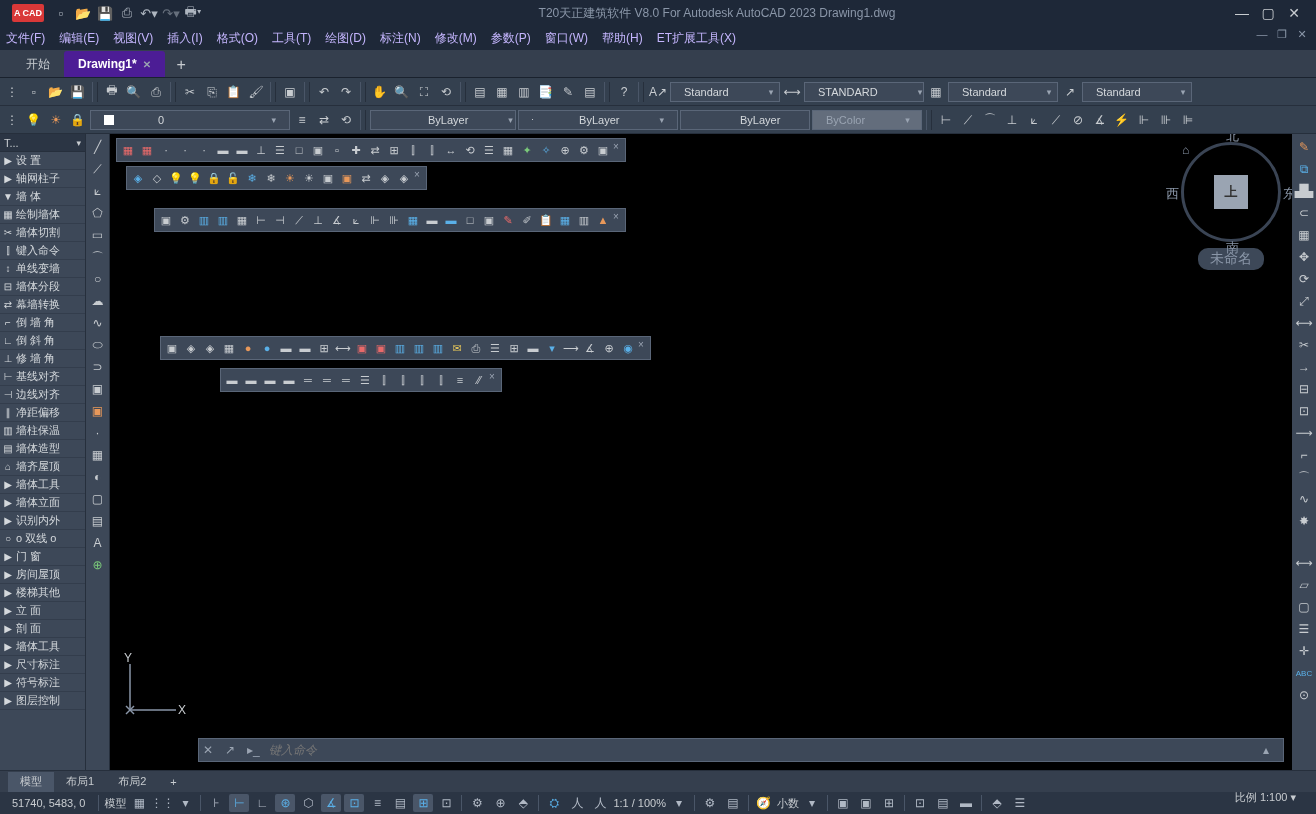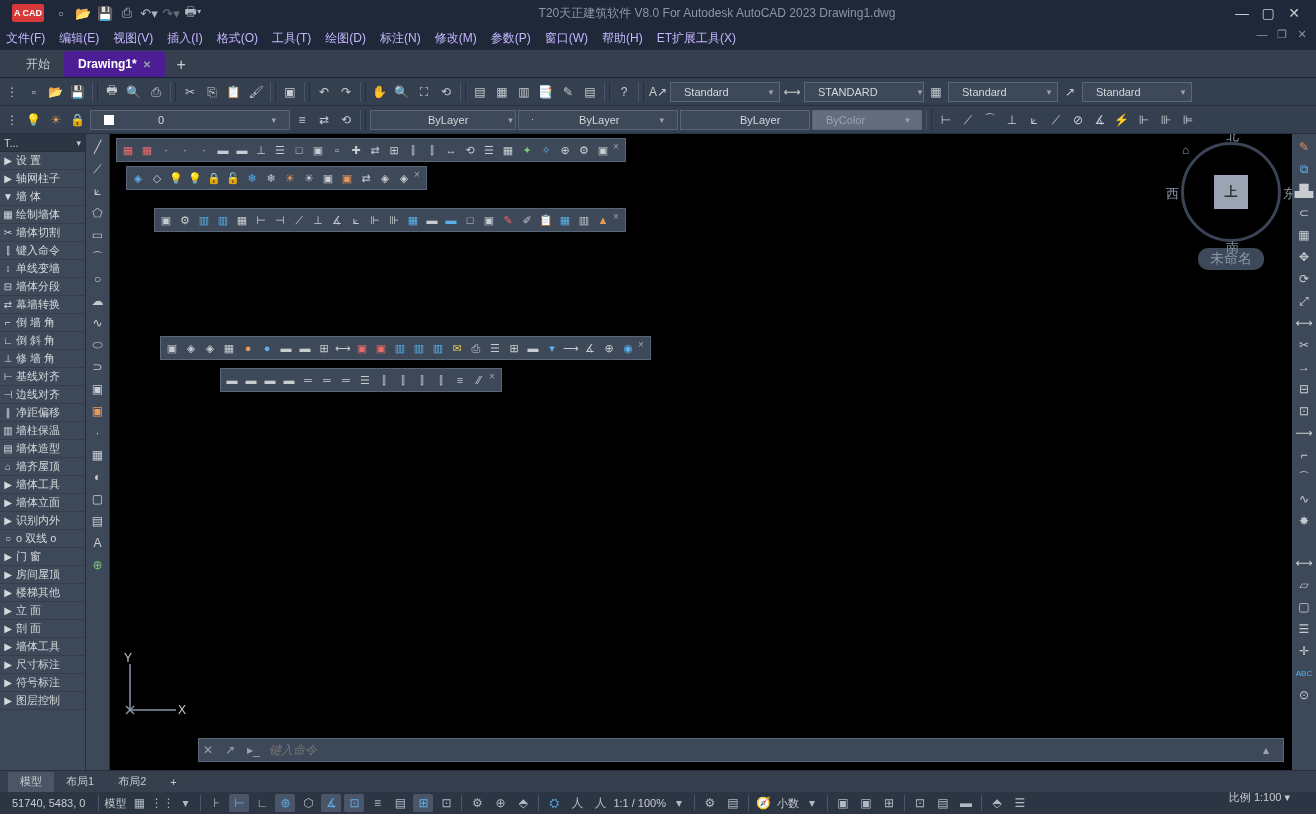--- a/index.html
+++ b/index.html
@@ -47,21 +47,21 @@
 .righttb .tbi{width:22px;height:22px;margin:0 auto;}
 .ucs{position:absolute;left:8px;bottom:48px;width:70px;height:70px;}
 .ucs line{stroke:#8a96a8;stroke-width:1.5;}
 .ucs text{fill:#c8ccd0;font-size:12px;}
 .cmdline{position:absolute;left:88px;right:8px;bottom:8px;height:24px;background:#3d4858;border:1px solid #5a6678;display:flex;align-items:center;padding:0 4px;gap:6px;}
 .cmdline .ci{width:16px;color:#9aa4b2;font-size:12px;}
 .cmdline input{flex:1;background:transparent;border:none;color:#8a96a8;font-size:12px;font-style:italic;outline:none;}
 .btabs{height:22px;background:#353f4e;display:flex;align-items:center;padding-left:8px;border-top:1px solid #262f3c;position:relative;}
 .btabs .tab{height:20px;padding:0 12px;display:flex;align-items:center;font-size:11px;color:#c8ccd0;}
 .btabs .tab.active{background:#4a5668;}
-.btabs .scale{position:absolute;right:26px;font-size:11px;color:#c8ccd0;margin-top:32px;}
+.btabs .scale{position:absolute;right:20px;font-size:11px;color:#c8ccd0;margin-top:32px;}
 .statusbar{height:22px;background:#2b3544;display:flex;align-items:center;padding:0 4px;font-size:11px;color:#c8ccd0;gap:3px;}
 .statusbar .sep{width:1px;height:16px;background:#4a5668;margin:0 2px;}
 .statusbar .coord{padding:0 8px;}
 .sbi{width:20px;height:18px;display:flex;align-items:center;justify-content:center;color:#b0b8c4;font-size:12px;}
 .sbi.on{background:#4a5668;border-radius:2px;}
 .accent{color:#5ab0e8;}
 .yellow{color:#e8c85a;}
 .orange{color:#e8985a;}
 .green{color:#7ac87a;}
 .red{color:#e86a6a;}

